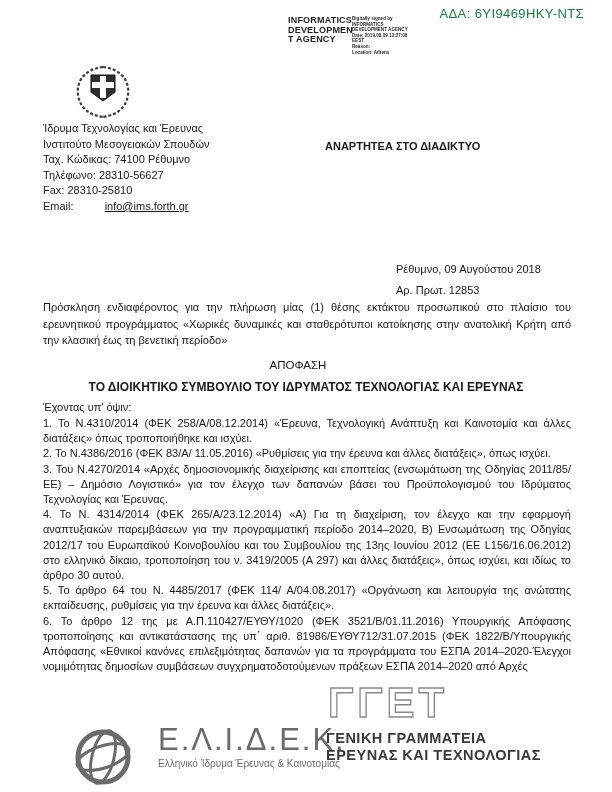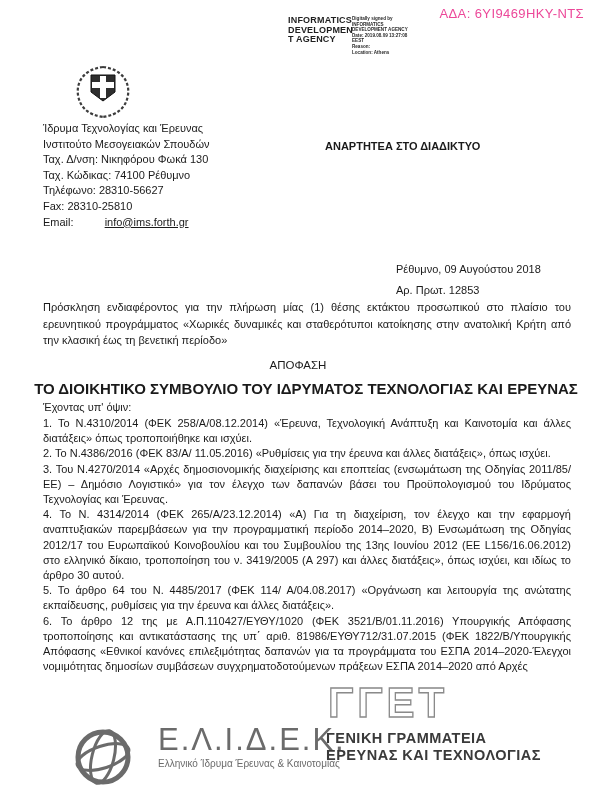--- a/index.html
+++ b/index.html
@@ -5,40 +5,40 @@
   html,body { margin:0; padding:0; background:#9a9a9a; }
   .page {
     position:relative; width:612px; height:792px; margin:0 auto;
     background:#ffffff; overflow:hidden;
     font-family:"Liberation Sans", sans-serif; color:#1a1a1a;
     -webkit-font-smoothing:antialiased;
   }
   .abs { position:absolute; }
 
   
-  .ada { top:6px; right:28px; font-size:13px; letter-spacing:.4px; color:#ec4899; }
+  .ada { top:6px; right:28px; font-size:13px; letter-spacing:.4px; color:#15803d; }
 
   
   .stamp { top:16px; left:288px; display:flex; color:#1f1f1f; }
   .stamp-name { width:64px; font-size:9px; font-weight:bold; line-height:9.5px; letter-spacing:.2px; }
   .stamp-details { width:78px; font-size:4.6px; line-height:5.6px; font-weight:bold; color:#2a2a2a; }
 
   
   .emblem { top:64px; left:72px; }
   .addr { top:121px; left:43px; font-size:11px; line-height:15.6px; }
   .addr a { color:#1a1a1a; text-decoration:underline;margin-left:28px; }
   .web-notice { top:140px; left:325px; font-size:11px; font-weight:bold; }
 
   
   .dateblock { top:259px; left:396px; font-size:11px; line-height:21px; }
 
   
   .subject { top:299px; left:43px; width:528px; font-size:11px; line-height:16.6px; text-align:justify; }
   .apofasi { top:359px; left:0; width:596px; text-align:center; font-size:11.5px; }
-  .council { top:380px; left:0; width:612px; text-align:center; font-size:15px; font-weight:bold; }
+  .council { top:380px; left:0; width:612px; text-align:center; font-size:12px; font-weight:bold; }
   .preamble { top:401px; left:43px; font-size:11px; }
   .items { top:416px; left:43px; width:528px; font-size:11px; line-height:15.2px; text-align:justify; }
   .items p { margin:0; }
 
   
   .elidek { top:724px; left:70px; display:flex; gap:22px; }
   .elidek-text .acronym { font-size:31px; letter-spacing:2px; color:#6b6b6b; line-height:32px; }
   .elidek-text .sub { font-size:10px; color:#6b6b6b; margin-top:2px; }
   .gget { top:680px; left:326px; width:256px; }
   .gget .lines { font-weight:bold; color:#3a3a3a; font-size:14.5px; line-height:16.5px; letter-spacing:.5px; margin-top:2px; }
@@ -73,21 +73,20 @@
       <path d="M31 3 C49 5 58 17 56 31 C54 44 45 51 31 53" fill="none" stroke="#3c3c3c" stroke-width="2.2" stroke-dasharray="3 2"></path>
       <path d="M19 11 h24 v17 l-12 9 l-12 -9 z" fill="#2e2e2e" stroke="#111" stroke-width="1"></path>
       <rect x="28" y="12" width="6" height="22" fill="#ffffff"></rect>
       <rect x="20" y="18" width="22" height="6" fill="#ffffff"></rect>
     </svg>
   </div>
 
   <div class="abs addr">
     <div>Ίδρυμα Τεχνολογίας και Έρευνας</div>
     <div>Ινστιτούτο Μεσογειακών Σπουδών</div>
-    <div>Ταχ. Δ/νση: Νικηφόρου Φωκά 130</div>
     <div>Ταχ. Κώδικας: 74100 Ρέθυμνο</div>
     <div>Τηλέφωνο: 28310-56627</div>
     <div>Fax: 28310-25810</div>
     <div><span>Email: </span><a href="#">info@ims.forth.gr</a></div>
   </div>
 
   <div class="abs web-notice">ΑΝΑΡΤΗΤΕΑ ΣΤΟ ΔΙΑΔΙΚΤΥΟ</div>
 
   <div class="abs dateblock">
     <div>Ρέθυμνο, 09 Αυγούστου 2018</div>

